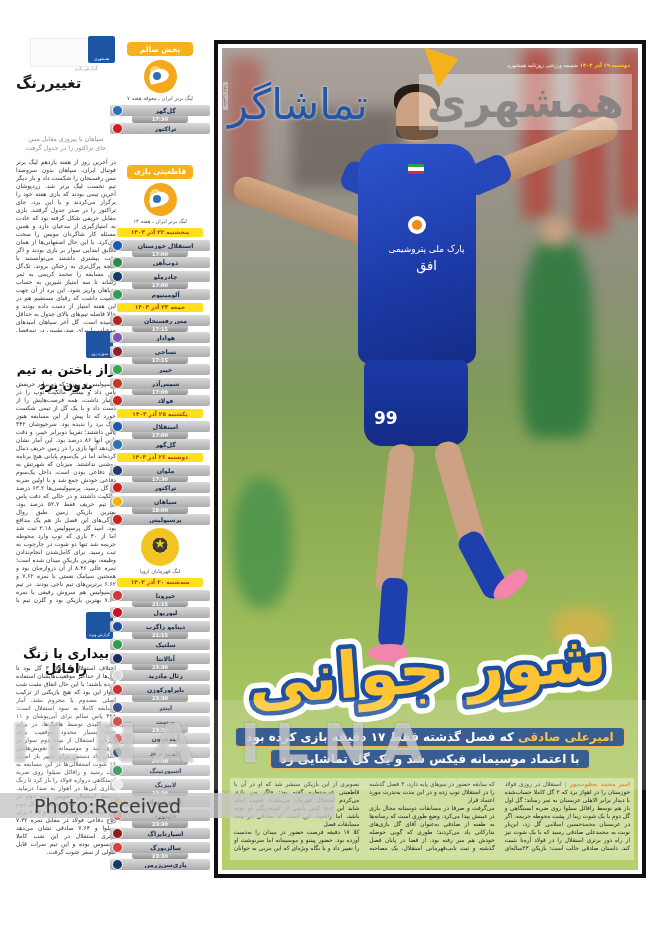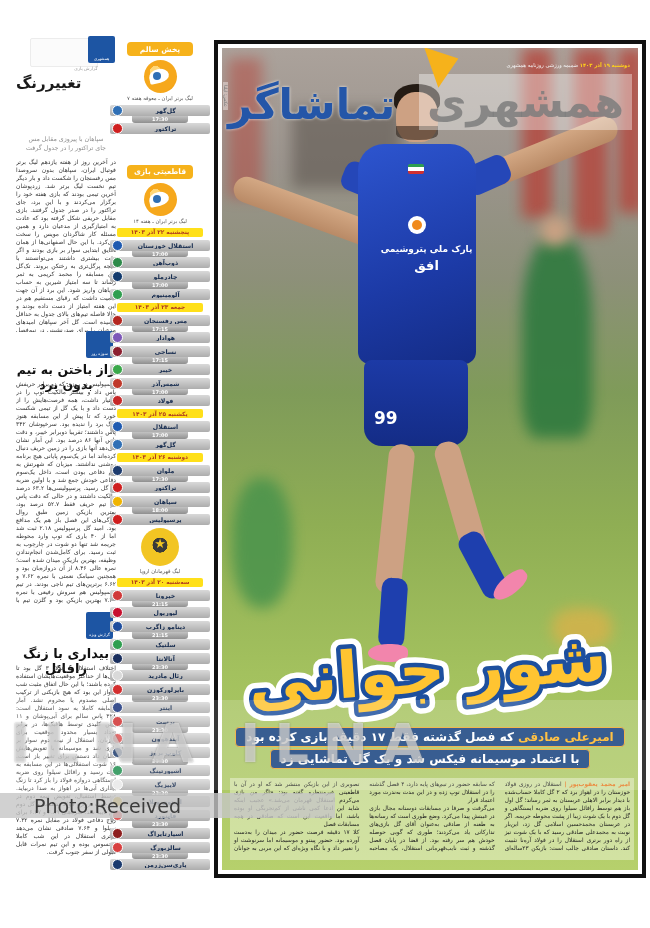--- a/index.html
+++ b/index.html
@@ -52,30 +52,30 @@
   
   .arm{position:absolute;width:150px;height:26px;background:linear-gradient(#d3a884,#b98a66);border-radius:13px;}
   .sleeve{position:absolute;width:46px;height:30px;background:#2547b8;border-radius:10px;}
   .head{position:absolute;width:42px;height:50px;background:#cda183;border-radius:45% 45% 40% 40%;}
   .hair{position:absolute;width:46px;height:28px;background:#241b14;border-radius:50% 50% 30% 30%;}
   .beard{position:absolute;width:42px;height:14px;background:rgba(40,28,18,.55);border-radius:0 0 45% 45%;}
   .torso{position:absolute;width:118px;height:220px;background:linear-gradient(160deg,#2d55cf 0%,#1c3aa6 60%,#142c86 100%);border-radius:26px 26px 12px 12px;}
   .flag{position:absolute;width:16px;height:10px;border-radius:2px;overflow:hidden;background:linear-gradient(#2e9e4f 33%,#fff 33% 66%,#d03030 66%);}
   .spon-circle{position:absolute;width:18px;height:18px;background:#fff;border-radius:50%;}
   .spon-circle:after{content:"";position:absolute;left:4px;top:4px;width:10px;height:10px;border-radius:50%;background:#f08a1c;}
-  .jersey-text{position:absolute;color:#fff;font-weight:bold;text-align:center;width:137px;}
+  .jersey-text{position:absolute;color:#fff;font-weight:normal;text-align:center;width:137px;}
   .shorts{position:absolute;width:104px;height:86px;background:linear-gradient(#1c3aa6,#142c86);border-radius:8px 8px 18px 18px;}
   .num99{position:absolute;color:#fff;font-weight:bold;font-size:17px;font-family:"DejaVu Sans",sans-serif;}
   .leg{position:absolute;width:26px;background:#cda183;border-radius:12px;}
   .sock{position:absolute;width:26px;height:70px;background:#1e3fae;border-radius:10px;}
   .boot{position:absolute;width:40px;height:18px;background:#f285ac;border-radius:50% 40% 40% 50%;}
   
   .masthead{position:absolute;top:12px;left:0;width:100%;height:78px;}
   .paper-name{position:absolute;right:6px;top:14px;font-size:43px;font-weight:bold;color:rgba(125,125,125,.85);background:rgba(255,255,255,.38);padding:0 8px;line-height:56px;letter-spacing:2px;}
-  .supplement{position:absolute;left:6px;top:20px;font-size:42px;font-weight:bold;color:#2456a8;text-shadow:0 0 3px rgba(255,255,255,.8);}
+  .supplement{position:absolute;left:6px;top:20px;font-size:42px;font-weight:normal;color:#2456a8;text-shadow:0 0 3px rgba(255,255,255,.8);}
   .tri{position:absolute;left:196px;top:-8px;width:0;height:0;border-left:26px solid transparent;border-right:10px solid transparent;border-top:34px solid #f6b21b;transform:rotate(18deg);}
   .dateline{position:absolute;right:8px;top:2px;font-size:5.2px;direction:rtl;}
   .dl-y{color:#ffd21a;font-weight:bold;}
   .dl-w{color:#f2f2f2;}
   .vcaption{position:absolute;left:1px;top:34px;writing-mode:vertical-rl;font-size:4.8px;color:#777;background:rgba(255,255,255,.4);padding:3px 0;}
   
   .bigline{position:absolute;left:0;top:540px;width:100%;height:160px;}
   
   .subhead{position:absolute;left:0;top:678px;width:100%;text-align:center;}
   .sh-line{display:inline-block;background:#133e7c;border:1.5px solid #f0a92e;border-radius:4px;color:#fff;font-size:12px;font-weight:bold;padding:2px 10px;margin:1px 0;white-space:nowrap;}

